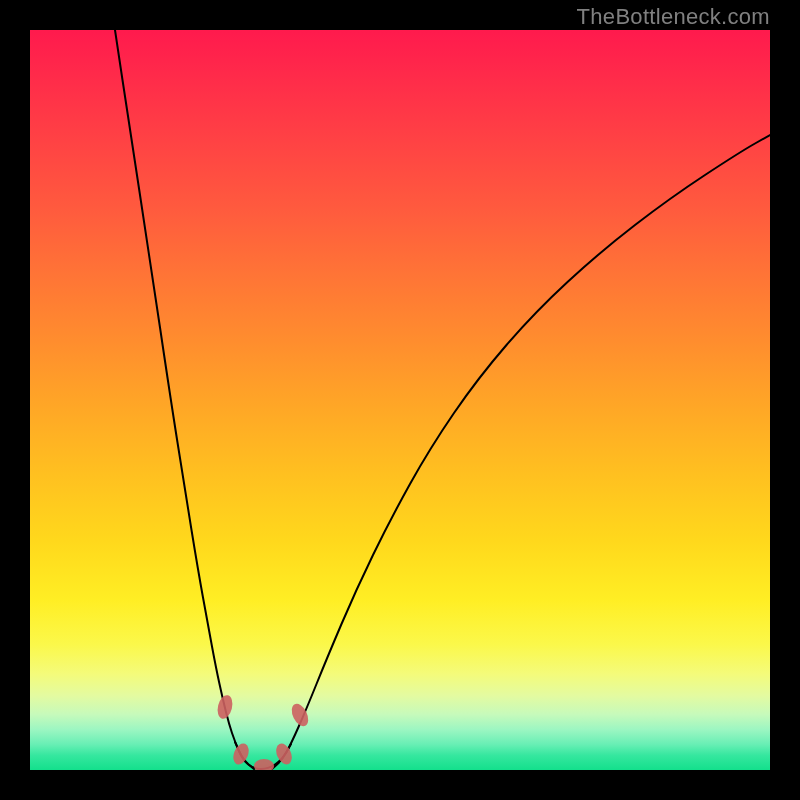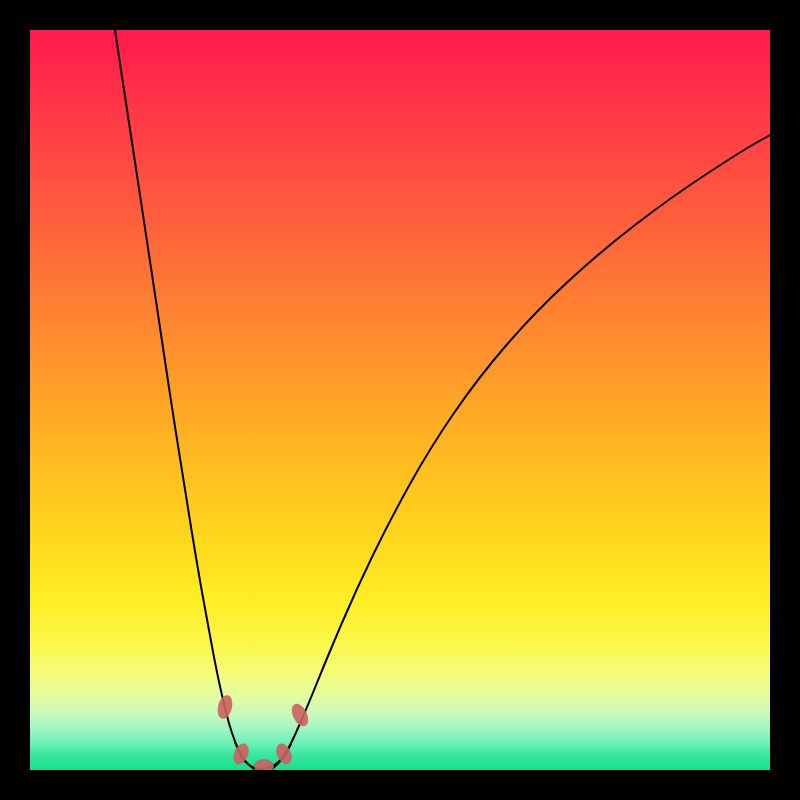--- a/index.html
+++ b/index.html
@@ -76,20 +76,21 @@
     color: #808080;
     font-size: 22px;
     letter-spacing: 0.3px;
   }
 </style>
 </head>
 <body>
 
 <div class="frame">
 
+  <div class="watermark">TheBottleneck.com</div>
 
   <div class="plot-area">
     <div class="gradient-bg"></div>
 
     <svg class="curve-svg" viewBox="0 0 740 740" preserveAspectRatio="none">
       <path class="curve" d="M 85 0 Q 85 0 92.5 50 Q 100 100 110 165 Q 120 230 130 297.5 Q 140 365 147.5 412.5 Q 155 460 161.5 500 Q 168 540 173 567.5 Q 178 595 182 616.5 Q 186 638 189.5 654 Q 193 670 196 682 Q 199 694 202 703 Q 205 712 209 721 Q 213 730 218.5 734.5 L 224 739"></path>
       <path class="curve" d="M 205 712 Q 205 712 209 721 Q 213 730 218.5 734.5 Q 224 739 231 739 Q 238 739 245 734.5 Q 252 730 256.5 722 L 261 714"></path>
       <path class="curve" d="M 242 739 Q 242 739 247 734.5 Q 252 730 256.5 722 Q 261 714 268.5 697 Q 276 680 286.5 654 Q 297 628 311.5 594 Q 326 560 343 525 Q 360 490 380 454 Q 400 418 424 383 Q 448 348 476.5 315 Q 505 282 537.5 252 Q 570 222 605 195 Q 640 168 675 145 Q 710 122 725 113.5 L 740 105"></path>
       <g>
           <ellipse class="marker" cx="195" cy="677" rx="7" ry="12" transform="rotate(14 195 677)"></ellipse>

